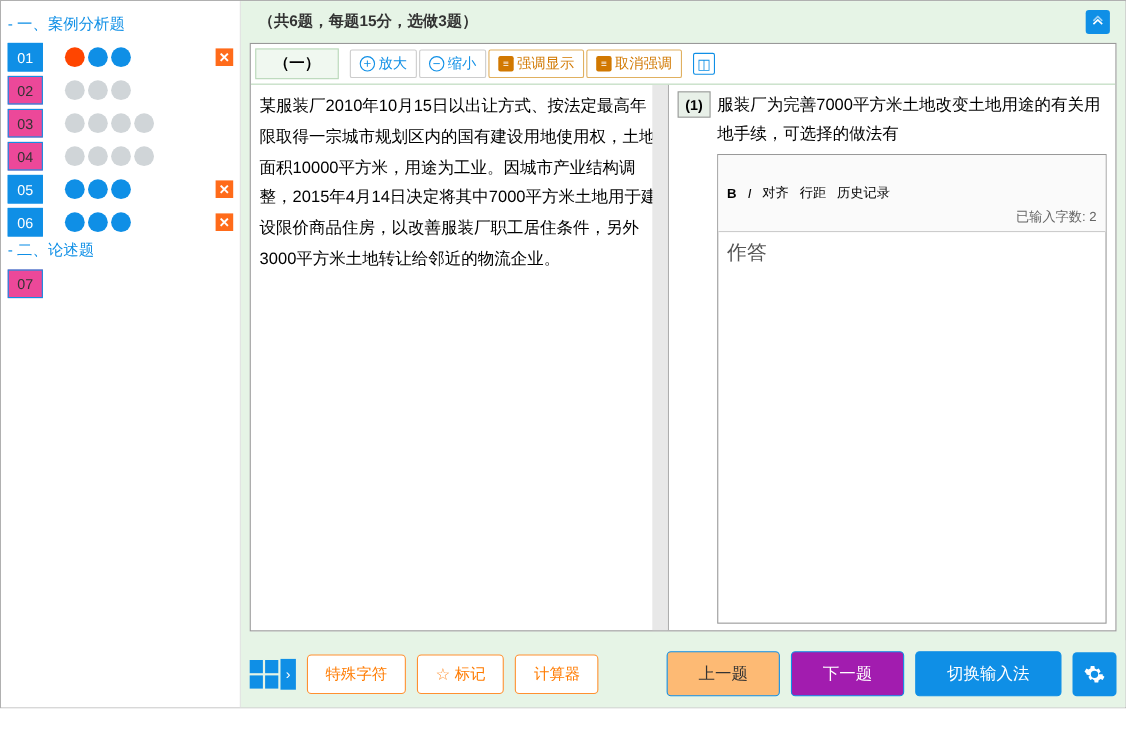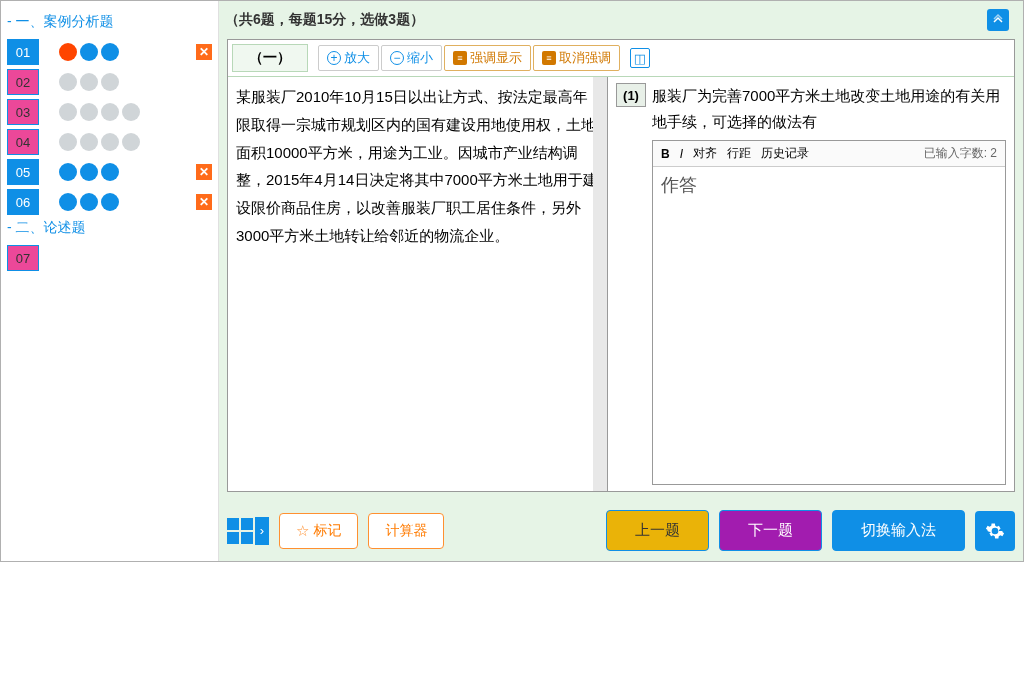--- a/index.html
+++ b/index.html
@@ -1,32 +1,32 @@
 <!DOCTYPE html>
 <html><head>
 <meta charset="utf-8">
 <style>
 * { box-sizing: border-box; margin: 0; padding: 0; }
 body { font-family: "Microsoft YaHei", Arial, sans-serif; font-size: 13px; background: #fff; }
-.container { display: flex; width: 1024px; height: 562px; border: 1px solid #b0b0b0; }
+.container { display: flex; width: 1024px; height: 644px; border: 1px solid #b0b0b0; }
 .sidebar { width: 218px; background: #fff; padding: 8px 6px; border-right: 1px solid #e0e0e0; }
 .section-header { color: #0f8fe6; font-size: 14px; margin: 4px 0 8px 0; }
 .section-header::before { content: "- "; color: #0f8fe6; }
 .qrow { display: flex; align-items: center; margin-bottom: 4px; gap: 20px; }
 .qnum { width: 32px; height: 26px; display: flex; align-items: center; justify-content: center; font-size: 13px; border: 1px solid #0f8fe6; }
 .qnum.active { background: #0f8fe6; color: #fff; }
 .qnum.inactive { background: #ec4899; color: #333; }
 .dots { display: flex; gap: 3px; flex: 1; }
 .dot { width: 18px; height: 18px; border-radius: 50%; }
 .dot.red { background: #ff4500; }
 .dot.blue { background: #0f8fe6; }
 .dot.gray { background: #d0d5d8; }
 .xmark { width: 16px; height: 16px; background: #ff6b1a; color: #fff; display: flex; align-items: center; justify-content: center; font-size: 12px; font-weight: bold; }
 .main { flex: 1; display: flex; flex-direction: column; background: #e6f4e6; }
-.info-bar { padding: 10px 6px; font-size: 14px; color: #333; font-weight: bold; position: relative; }
+.info-bar { padding: 10px 16px; font-size: 14px; color: #333; font-weight: bold; position: relative; }
 .collapse-btn { position: absolute; right: 14px; top: 8px; width: 22px; height: 22px; background: #0f8fe6; border-radius: 3px; display: flex; align-items: center; justify-content: center; color: #fff; }
 .content-area { flex: 1; margin: 0 8px 8px 8px; background: #fff; border: 1px solid #999; display: flex; flex-direction: column; overflow: hidden; }
 .toolbar-top { display: flex; align-items: center; border-bottom: 1px solid #b8d8b8; padding: 4px; gap: 2px; }
 .q-label { padding: 4px 16px; border: 1px solid #b8d8b8; font-weight: bold; font-size: 14px; margin-right: 8px; background: #f0f8f0; }
 .tool-btn { display: flex; align-items: center; gap: 3px; padding: 3px 8px; border: 1px solid #ccc; border-radius: 2px; background: #fff; font-size: 13px; color: #0f8fe6; cursor: pointer; }
 .tool-btn.orange { color: #d17800; border-color: #e0b060; }
 .tool-btn .ic { display: inline-flex; width: 14px; height: 14px; align-items: center; justify-content: center; font-size: 12px; border: 1px solid currentColor; border-radius: 50%; }
 .tool-btn.sq .ic { border-radius: 2px; border: none; background: #d17800; color: #fff; font-size: 9px; }
 .sep-btn { width: 20px; height: 20px; border: 1px solid #0f8fe6; border-radius: 2px; margin-left: 8px; display: flex; align-items: center; justify-content: center; color: #0f8fe6; }
 .split-panes { flex: 1; display: flex; overflow: hidden; }
@@ -35,31 +35,31 @@
 .pane-left .scroll-thumb { position: absolute; right: 2px; top: 2px; width: 10px; height: 30px; background: #c0c0c0; }
 .pane-right { flex: 1; display: flex; padding: 6px 8px; gap: 6px; }
 .sub-q { width: 30px; height: 24px; border: 1px solid #999; background: #e8f0e8; display: flex; align-items: center; justify-content: center; font-size: 13px; font-weight: bold; }
 .sub-content { flex: 1; display: flex; flex-direction: column; }
 .sub-text { font-size: 15px; line-height: 1.7; margin-bottom: 6px; }
 .editor-box { flex: 1; border: 1px solid #999; display: flex; flex-direction: column; }
 .editor-toolbar { display: flex; align-items: center; padding: 4px 8px; border-bottom: 1px solid #ccc; gap: 10px; font-size: 12px; background: #fafafa; }
 .editor-toolbar .eb { cursor: pointer; }
 .editor-toolbar .bold { font-weight: bold; }
 .editor-toolbar .italic { font-style: italic; }
-.editor-toolbar .count { margin-left: auto; color: #666; }
+.editor-toolbar .count { margin-left: auto; color: #666; margin-top: 44px; }
 .editor-body { flex: 1; padding: 6px 8px; font-size: 18px; color: #555; }
 .bottom-bar { display: flex; align-items: center; padding: 10px 8px; gap: 10px; background: #e6f4e6;}
 .grid-icon { display: flex; align-items: center; }
 .grid-sq { display: grid; grid-template-columns: repeat(2, 12px); grid-template-rows: repeat(2, 12px); gap: 2px; }
 .grid-sq div { background: #0f8fe6; }
 .chev { width: 14px; height: 28px; background: #0f8fe6; color: #fff; display: flex; align-items: center; justify-content: center; margin-left: 2px; }
 .bbtn { padding: 8px 16px; border: 1px solid #ff9030; border-radius: 4px; background: #fff; color: #ff7b00; font-size: 14px; cursor: pointer; display: flex; align-items: center; gap: 4px; }
 .bbtn .star { color: #ff9030; font-size: 15px; }
 .nav-btn { padding: 10px 28px; border-radius: 4px; font-size: 15px; cursor: pointer; border: 1px solid #0f8fe6; }
-.nav-btn.prev { background: #eab308; color: #333; }
+.nav-btn.prev { background: #fdba74; color: #333; }
 .nav-btn.next { background: #a21caf; color: #fff; }
 .nav-btn.ime { background: #0f8fe6; color: #fff; }
 .gear-btn { width: 40px; height: 40px; background: #0f8fe6; border-radius: 4px; display: flex; align-items: center; justify-content: center; }
 .gear-btn svg { fill: #fff; width: 20px; height: 20px; }
 </style>
 </head>
 <body>
 
 <div class="container">
   <div class="sidebar">
@@ -192,20 +192,23 @@
       <div class="grid-icon">
         <div class="grid-sq">
             <div></div>
             <div></div>
             <div></div>
             <div></div>
           </div>
         <div class="chev">›</div>
       </div>
       <div class="bbtn">
+          <span>特殊字符</span>
+        </div>
+      <div class="bbtn">
           <span class="star">☆</span>
           <span>标记</span>
         </div>
       <div class="bbtn">
           <span>计算器</span>
         </div>
       <div style="flex:1"></div>
       <div class="nav-btn prev">上一题</div>
       <div class="nav-btn next">下一题</div>
       <div class="nav-btn ime">切换输入法</div>

